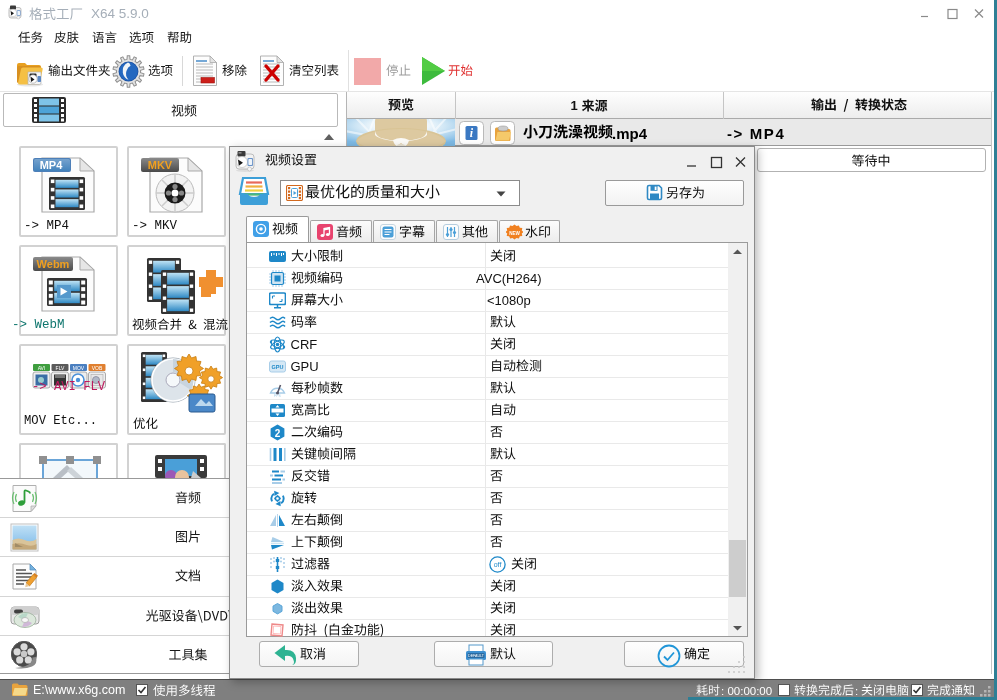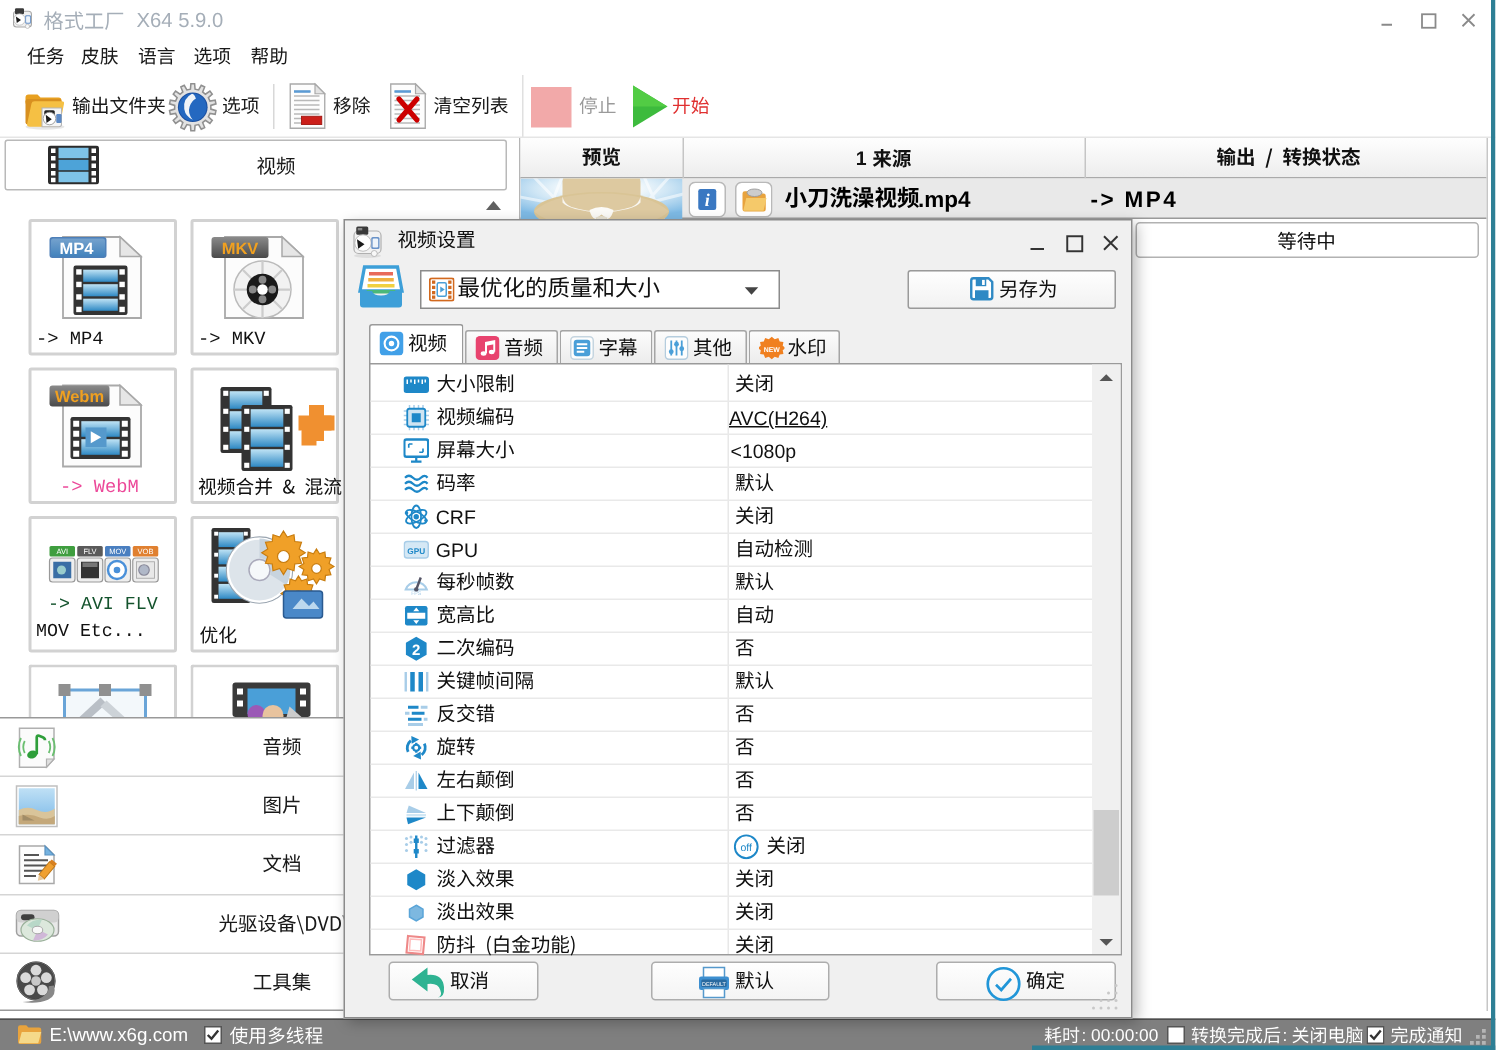--- a/index.html
+++ b/index.html
@@ -249,21 +249,21 @@
     <rect x="62.2" y="42.166666666666664" width="4.0" height="4.0" fill="#fff"></rect>
     <rect x="29.8" y="48.833333333333336" width="4.0" height="4.0" fill="#fff"></rect>
     <rect x="62.2" y="48.833333333333336" width="4.0" height="4.0" fill="#fff"></rect>
     <rect x="29.8" y="55.5" width="4.0" height="4.0" fill="#fff"></rect>
     <rect x="62.2" y="55.5" width="4.0" height="4.0" fill="#fff"></rect>
     <rect x="35.2" y="35.8" width="25.6" height="10.4" fill="url(#bgrad)"></rect>
     <rect x="35.2" y="47.8" width="25.6" height="10.4" fill="url(#bgrad)"></rect>
 <rect x="38" y="40" width="14" height="13" fill="#5599cc"></rect>
 <path d="M41.5 42.5 L48.5 46.5 L41.5 50.5 Z" fill="#fff"></path>
 </svg>
-<div class="ab" style="left:40px;top:318px;font:normal 12.5px 'Liberation Mono',monospace;color:#ec4899;white-space:nowrap;">-&gt; WebM</div>
+<div class="ab" style="left:12px;top:318px;font:normal 12.5px 'Liberation Mono',monospace;color:#0f766e;white-space:nowrap;">-&gt; WebM</div>
 <div class="ab" style="left:127px;top:245px;width:99px;height:91px;background:#fff;border:2px solid #d2d2d2;border-radius:2px"></div>
 <svg class="ab" style="left:127px;top:245px" width="99" height="91" viewBox="0 0 99 91">
 <rect x="20" y="13" width="34" height="44" rx="1.5" fill="#333"></rect>
     <rect x="21.8" y="15.5" width="3.4000000000000004" height="3.4000000000000004" fill="#fff"></rect>
     <rect x="48.800000000000004" y="15.5" width="3.4000000000000004" height="3.4000000000000004" fill="#fff"></rect>
     <rect x="21.8" y="27.5" width="3.4000000000000004" height="3.4000000000000004" fill="#fff"></rect>
     <rect x="48.800000000000004" y="27.5" width="3.4000000000000004" height="3.4000000000000004" fill="#fff"></rect>
     <rect x="21.8" y="39.5" width="3.4000000000000004" height="3.4000000000000004" fill="#fff"></rect>
     <rect x="48.800000000000004" y="39.5" width="3.4000000000000004" height="3.4000000000000004" fill="#fff"></rect>
     <rect x="21.8" y="51.5" width="3.4000000000000004" height="3.4000000000000004" fill="#fff"></rect>
@@ -314,21 +314,21 @@
     <rect x="69.5" y="28" width="17" height="16" rx="2" fill="#eee" stroke="#999" stroke-width="0.8"></rect>
     <rect x="16.5" y="30.5" width="12" height="11" fill="#3a6ea5"></rect>
     <circle cx="22" cy="36" r="3" fill="#9cc"></circle>
     <rect x="35" y="30.5" width="12" height="11" fill="#333"></rect>
     <path d="M36 31 h10 v3 h-10Z" fill="#777"></path>
     <circle cx="59" cy="36" r="6" fill="#fff" stroke="#4a90d9" stroke-width="1.6"></circle>
     <circle cx="59" cy="36" r="2.2" fill="#4a90d9"></circle>
     <rect x="72" y="30.5" width="12" height="11" fill="#e8e8e8" stroke="#aaa" stroke-width="0.6"></rect>
     <circle cx="77" cy="36" r="3.5" fill="#b0b8c8" stroke="#889" stroke-width="0.8"></circle>
   </svg>
-<div class="ab" style="left:32px;top:396px;font:normal 12.2px 'Liberation Mono',monospace;color:#14532d;white-space:nowrap;">-&gt; AVI FLV</div>
+<div class="ab" style="left:32px;top:380px;font:normal 12.2px 'Liberation Mono',monospace;color:#be185d;white-space:nowrap;">-&gt; AVI FLV</div>
 <div class="ab" style="left:24px;top:414px;font:normal 12.2px 'Liberation Mono',monospace;color:#111;white-space:nowrap;">MOV Etc...</div>
 <div class="ab" style="left:127px;top:344px;width:99px;height:91px;background:#fff;border:2px solid #d2d2d2;border-radius:2px"></div>
 <svg class="ab" style="left:127px;top:344px" width="99" height="91" viewBox="0 0 99 91">
 <rect x="14" y="8" width="26" height="50" rx="1.5" fill="#333"></rect>
     <rect x="15.8" y="10.5" width="2.6" height="2.6" fill="#fff"></rect>
     <rect x="35.6" y="10.5" width="2.6" height="2.6" fill="#fff"></rect>
     <rect x="15.8" y="24.5" width="2.6" height="2.6" fill="#fff"></rect>
     <rect x="35.6" y="24.5" width="2.6" height="2.6" fill="#fff"></rect>
     <rect x="15.8" y="38.5" width="2.6" height="2.6" fill="#fff"></rect>
     <rect x="35.6" y="38.5" width="2.6" height="2.6" fill="#fff"></rect>
@@ -834,21 +834,21 @@
       <rect x="5.5" y="5.5" width="6" height="6" fill="#1e88c8"></rect>
     </svg></div>
 <div class="ab" style="left:290.5px;top:270.5px;color:#111;">
     <svg class="ct " style="width:52.0px;height:13.0px;" viewBox="0 -880 4000 1000" preserveAspectRatio="xMinYMin meet" overflow="visible">
       <use href="#r89c6" x="0"></use>
       <use href="#r9891" x="1000"></use>
       <use href="#r7f16" x="2000"></use>
       <use href="#r7801" x="3000"></use>
     </svg>
   </div>
-<div class="ab" style="left:486px;top:271.0px;font:normal 13px 'Liberation Sans',sans-serif;color:#111;white-space:nowrap;text-decoration:underline;">AVC(H264)</div>
+<div class="ab" style="left:476px;top:271.0px;font:normal 13px 'Liberation Sans',sans-serif;color:#111;white-space:nowrap;">AVC(H264)</div>
 <div class="ab" style="left:269px;top:291.8px;"><svg width="17" height="17" viewBox="0 0 17 17">
       <rect x="0.5" y="1" width="16" height="11.5" rx="1.5" fill="none" stroke="#1e88c8" stroke-width="1.7"></rect>
       <path d="M3.5 4 H6 M3.5 4 V6.5" stroke="#1e88c8" stroke-width="1.1" fill="none"></path>
       <path d="M13 9.5 H10.5 M13 9.5 V7" stroke="#1e88c8" stroke-width="1.1" fill="none"></path>
       <path d="M8.5 12.5 V15 M5 15.8 H12" stroke="#1e88c8" stroke-width="1.5"></path>
     </svg></div>
 <div class="ab" style="left:290.5px;top:292.5px;color:#111;">
     <svg class="ct " style="width:52.0px;height:13.0px;" viewBox="0 -880 4000 1000" preserveAspectRatio="xMinYMin meet" overflow="visible">
       <use href="#r5c4f" x="0"></use>
       <use href="#r5e55" x="1000"></use>

